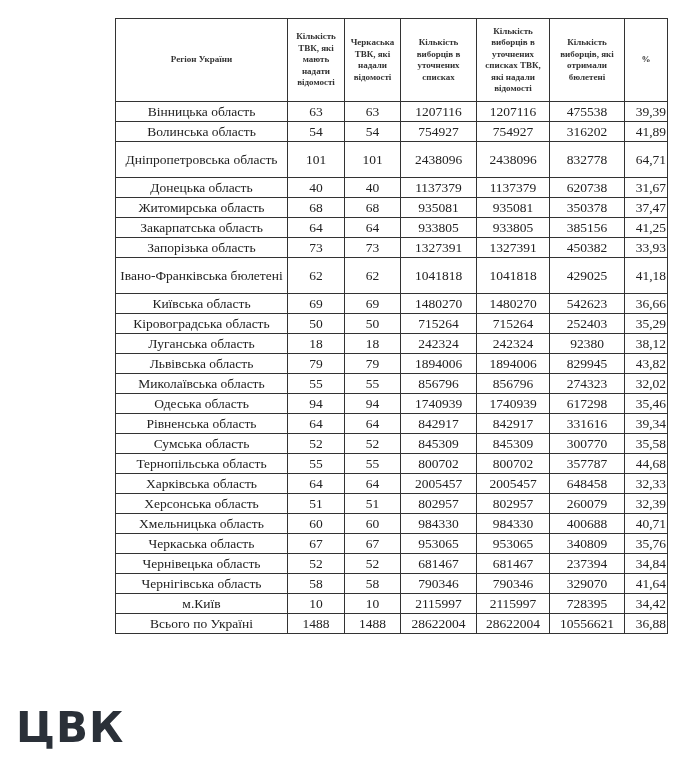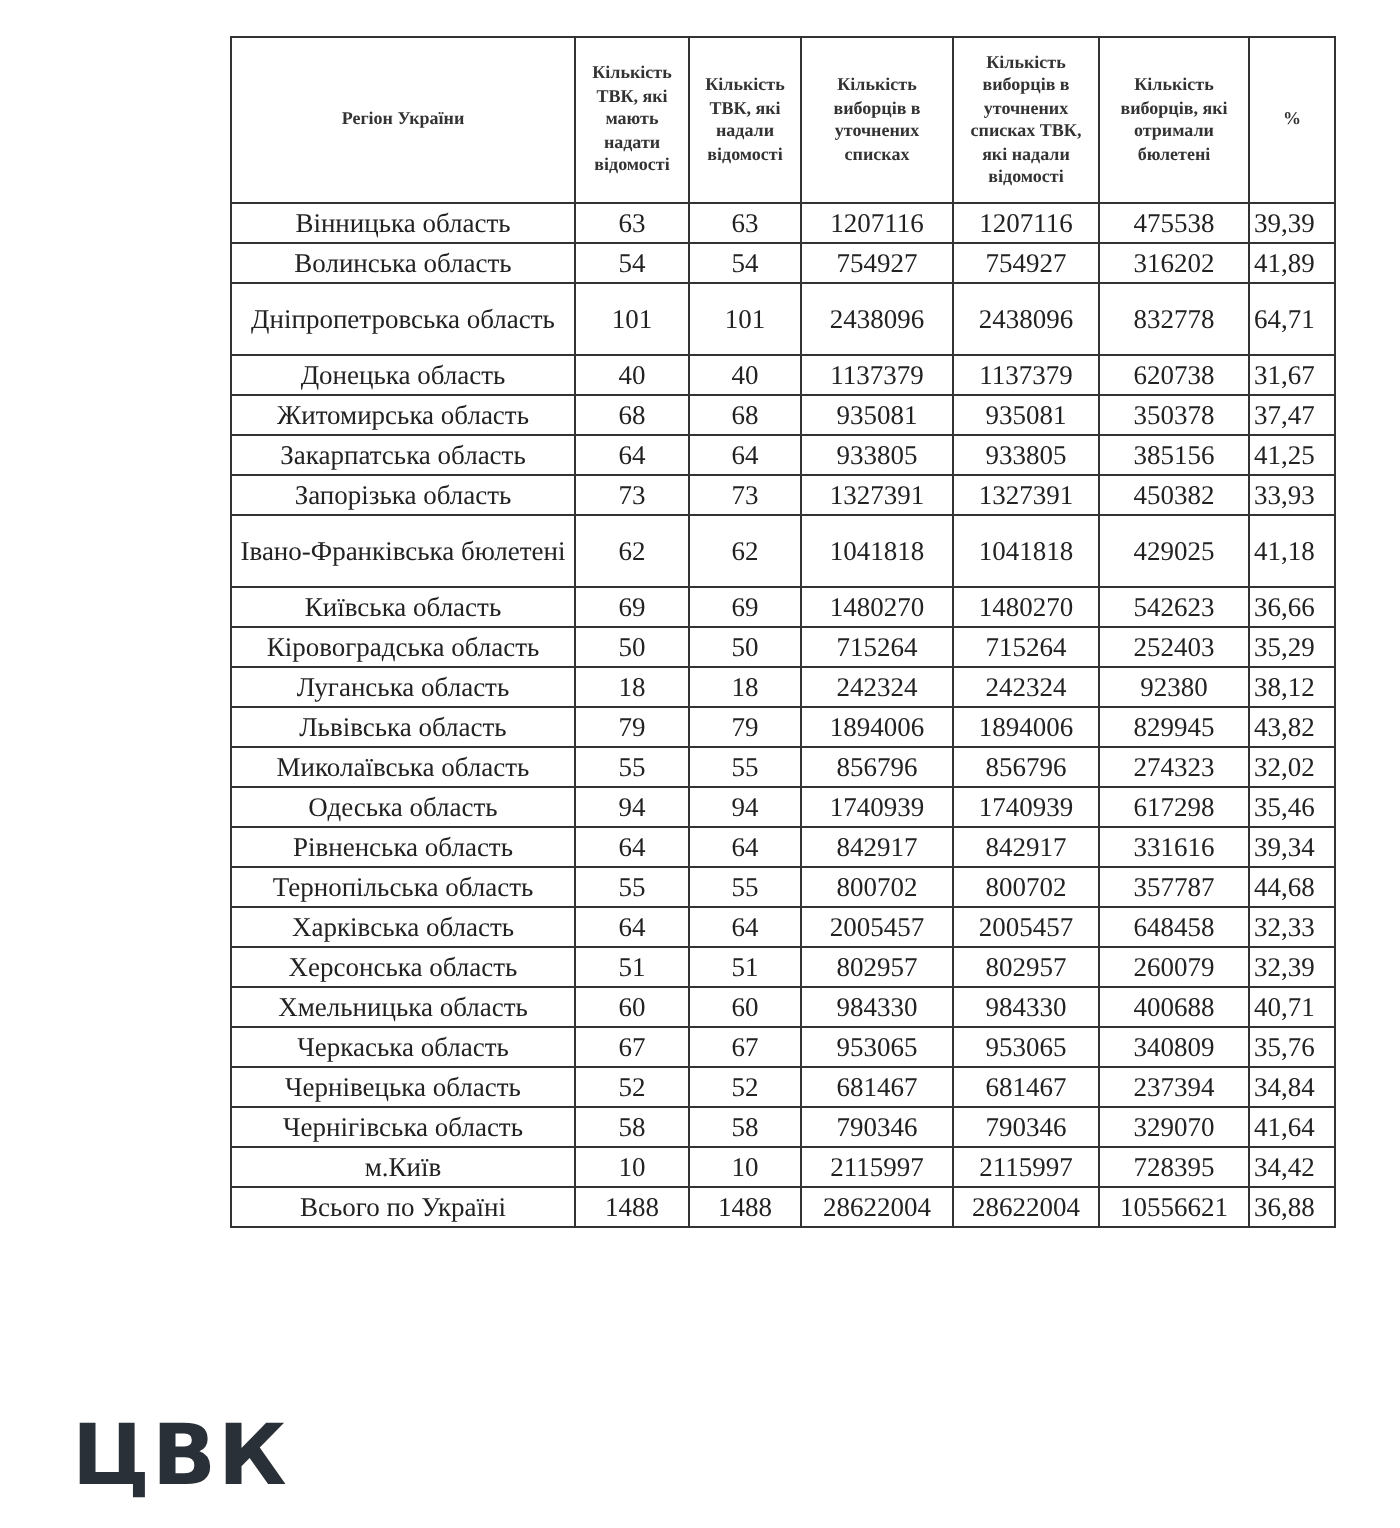--- a/index.html
+++ b/index.html
@@ -2,46 +2,46 @@
 <html><head>
 <meta charset="utf-8">
 <style>
   html, body { margin:0; padding:0; background:#ffffff; }
   body { width:700px; height:764px; position:relative; overflow:hidden; font-family:"Liberation Serif", serif; color:#222; }
   .tbl-wrap { position:absolute; left:115px; top:18px; }
   table { border-collapse:collapse; table-layout:fixed; width:552px; }
   td, th { border:1.5px solid #333; padding:0 3px; font-size:13.5px; line-height:16px; }
   th { font-size:9px; line-height:11.5px; font-weight:bold; color:#333; text-align:center; vertical-align:middle; height:82px; padding:0 2px; }
   td.num { text-align:center; }
-  td.pct { text-align:left; padding:0 1px 0 2px; }
+  td.pct { text-align:right; padding:0 1px 0 2px; }
   td.reg { text-align:center; }
   tr.r1 td { height:19px; }
   tr.r2 td { height:35px; }
   tr.total td { font-weight:normal; height:19px; }
-  .logo { position:absolute; left:36px; top:707px; font-family:"DejaVu Sans", sans-serif; font-weight:bold; font-size:42px; color:#2a3038; letter-spacing:1px; line-height:1; }
+  .logo { position:absolute; left:16px; top:707px; font-family:"DejaVu Sans", sans-serif; font-weight:bold; font-size:42px; color:#2a3038; letter-spacing:1px; line-height:1; }
 </style>
 </head>
 <body>
 
 <div class="tbl-wrap">
   <table>
     <colgroup>
       <col style="width:172px">
         <col style="width:57px">
         <col style="width:56px">
         <col style="width:76px">
         <col style="width:73px">
         <col style="width:75px">
         <col style="width:43px">
     </colgroup>
     <thead>
       <tr>
         <th>Регіон України</th>
         <th>Кількість ТВК, які мають надати відомості</th>
-        <th>Кількість ТВК, які надали відомості</th>
+        <th>Черкаська ТВК, які надали відомості</th>
         <th>Кількість виборців в уточнених списках</th>
         <th>Кількість виборців в уточнених списках ТВК, які надали відомості</th>
         <th>Кількість виборців, які отримали бюлетені</th>
         <th>%</th>
       </tr>
     </thead>
     <tbody id="tbody">
         <tr class="r1">
           <td class="reg">Вінницька область</td>
           <td class="num">63</td>
@@ -171,20 +171,29 @@
         <tr class="r1">
           <td class="reg">Рівненська область</td>
           <td class="num">64</td>
           <td class="num">64</td>
           <td class="num">842917</td>
           <td class="num">842917</td>
           <td class="num">331616</td>
           <td class="pct">39,34</td>
         </tr>
         <tr class="r1">
+          <td class="reg">Сумська область</td>
+          <td class="num">52</td>
+          <td class="num">52</td>
+          <td class="num">845309</td>
+          <td class="num">845309</td>
+          <td class="num">300770</td>
+          <td class="pct">35,58</td>
+        </tr>
+        <tr class="r1">
           <td class="reg">Тернопільська область</td>
           <td class="num">55</td>
           <td class="num">55</td>
           <td class="num">800702</td>
           <td class="num">800702</td>
           <td class="num">357787</td>
           <td class="pct">44,68</td>
         </tr>
         <tr class="r1">
           <td class="reg">Харківська область</td>

